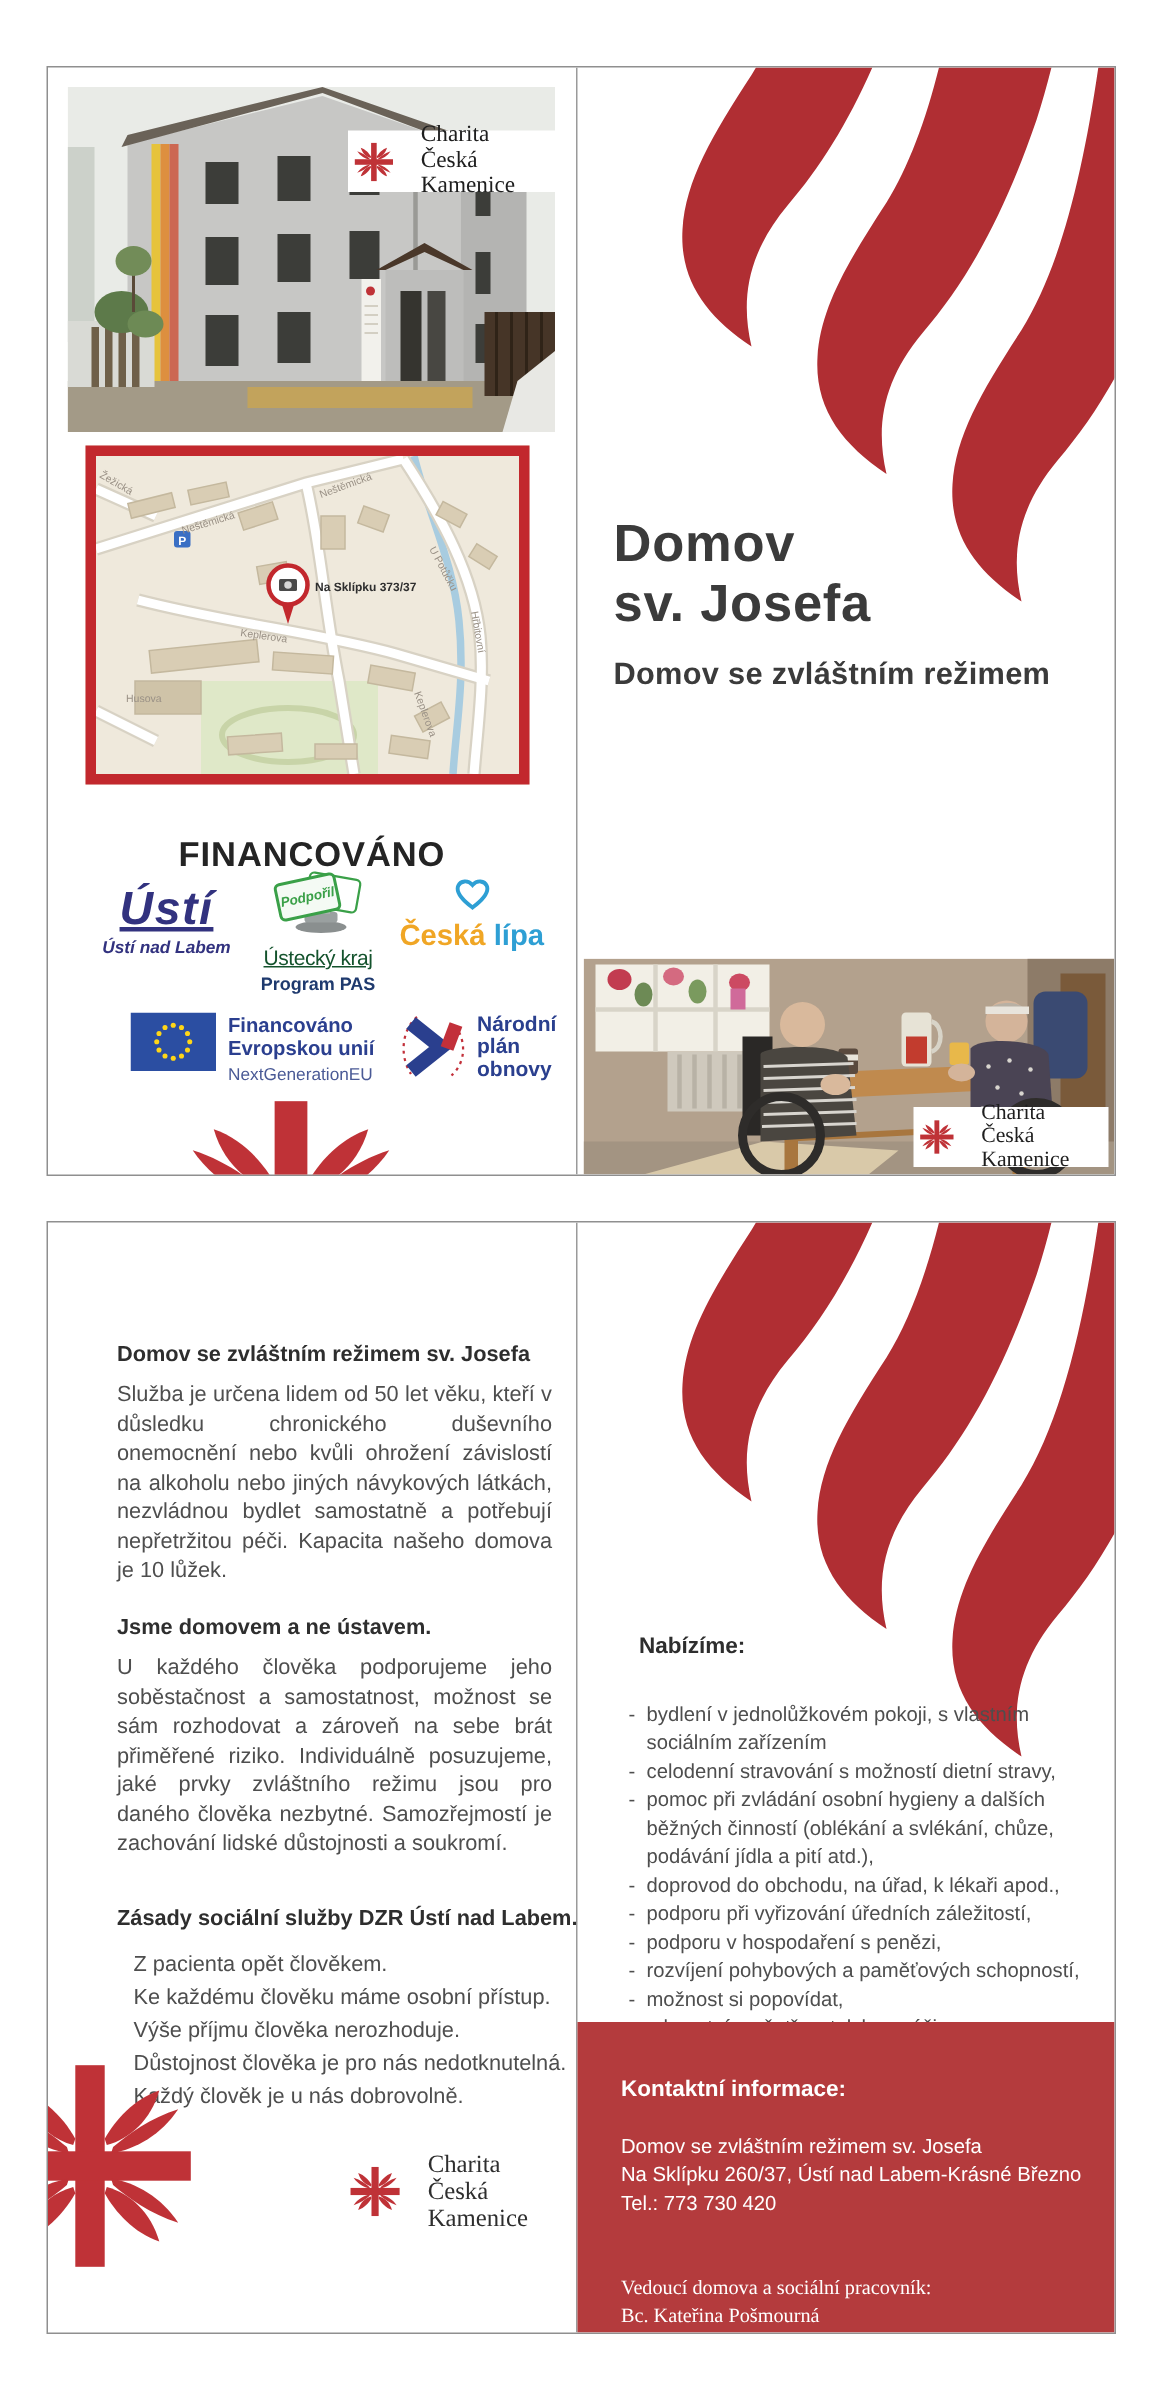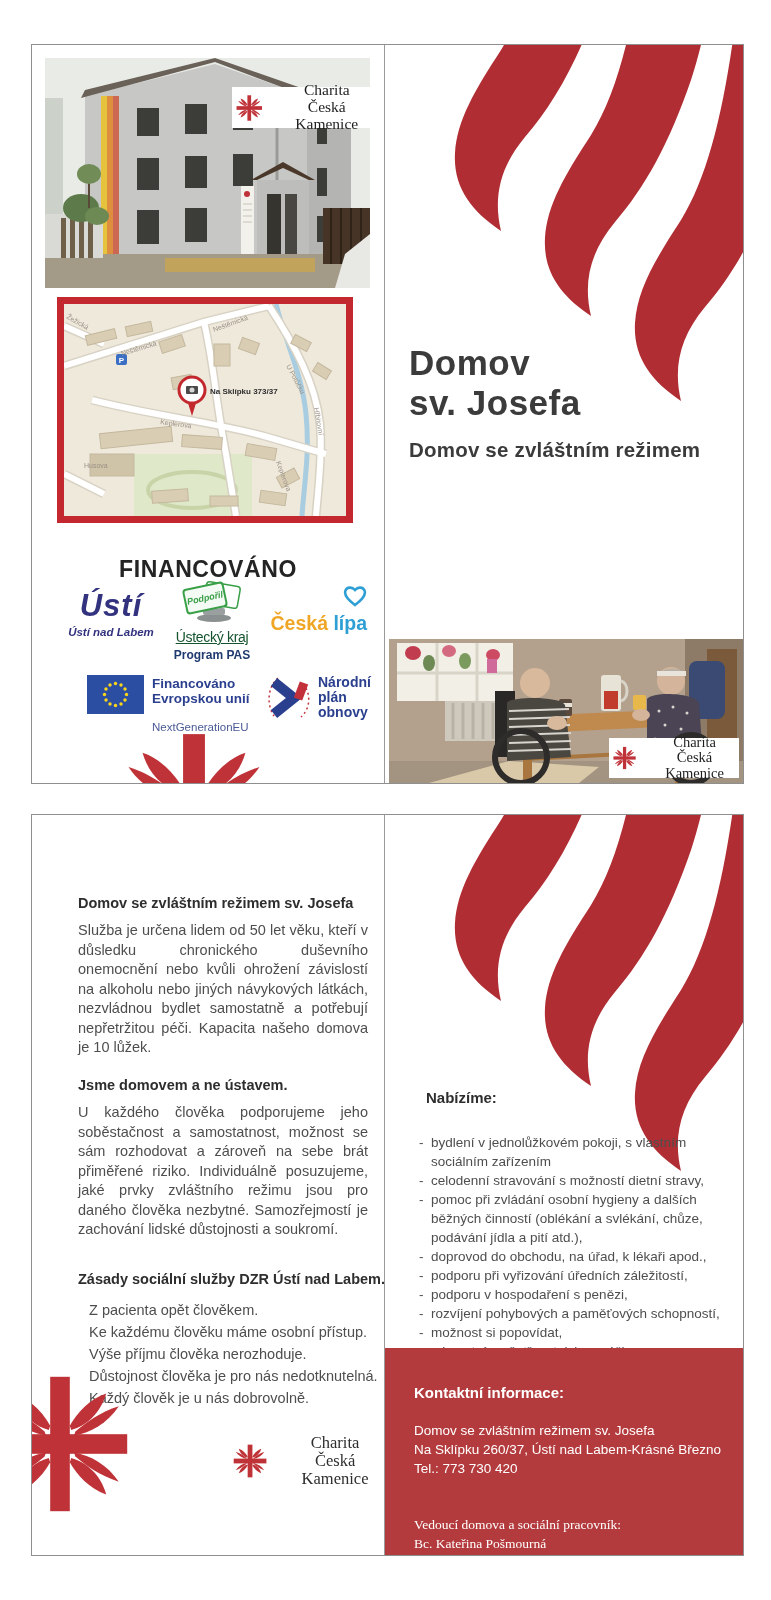--- a/index.html
+++ b/index.html
@@ -5,21 +5,21 @@
   html,body{margin:0;padding:0;background:#ffffff;}
   .sheet{position:relative;width:771px;height:1600px;background:#fff;overflow:hidden;
          font-family:"Liberation Sans", sans-serif;}
   .panel{position:absolute;left:31px;width:711px;background:#fff;border:1px solid #8f8f8f;overflow:hidden;}
   #panel-front{top:44px;height:738px;}
   #panel-inside{top:814px;height:740px;}
   .divider{position:absolute;left:352px;top:0;bottom:0;width:1px;background:#9a9a9a;}
   .abs{position:absolute;}
 
   
-  .logo-box{position:absolute;background:#fff;display:flex;align-items:center;gap:18px;padding:2px 4px;box-sizing:border-box;text-align:center;}
+  .logo-box{position:absolute;background:#fff;display:flex;align-items:center;gap:18px;padding:2px 4px;box-sizing:border-box;}
   .logo-box .ltxt{font-family:"Liberation Serif", serif;color:#1e1e1e;line-height:1.08;}
   .logo-box1{left:187px;top:29px;width:145px;height:41px;}
   .logo-box1 .ltxt{font-size:15.5px;}
   .logo-box2{right:4px;bottom:5px;width:130px;height:40px;}
   .logo-box2 .ltxt{font-size:14.5px;}
   .logo-box3{left:197px;top:622px;width:160px;height:48px;background:transparent;}
   .logo-box3 .ltxt{font-size:16.5px;color:#2e2e2e;}
 
   
   .flames-svg{position:absolute;right:0;top:0;width:300px;height:360px;}
@@ -29,32 +29,32 @@
 
   
   .map-box{left:25px;top:252px;width:296px;height:226px;border:7px solid #c2282d;box-sizing:border-box;background:#efe9dc;}
   .map-label{font-size:7px;fill:#9a9186;font-family:"Liberation Sans",sans-serif;}
   .map-marker-label{font-size:8px;font-weight:bold;fill:#2e2e2e;font-family:"Liberation Sans",sans-serif;}
 
   
   .fin-heading{left:0;top:511px;width:352px;text-align:center;font-size:23px;font-weight:bold;
                letter-spacing:0.6px;color:#242424;}
   .logo-usti{left:20px;top:545px;width:118px;text-align:center;color:#32327f;}
-  .logo-usti .big{font-size:31px;font-weight:bold;font-style:italic;letter-spacing:1px;line-height:32px;}
+  .logo-usti .big{font-size:31px;font-weight:bold;font-style:italic;letter-spacing:1px;line-height:32px;text-decoration:underline;}
   .logo-usti .small{font-size:11.5px;font-weight:bold;margin-top:4px;font-style:italic;}
   .logo-kraj{left:140px;top:533px;width:80px;text-align:center;}
   .logo-kraj .name{font-size:14px;color:#14532d;letter-spacing:-0.3px;margin-top:1px;text-decoration:underline;}
   .logo-kraj .prog{font-size:12px;font-weight:bold;color:#1f3a6e;margin-top:3px;}
-  .logo-lipa{left:230px;top:540px;width:105px;text-align:right;}
+  .logo-lipa{left:230px;top:540px;width:105px;text-align:center;}
   .logo-lipa .words{font-size:19.5px;font-weight:bold;margin-top:1px;}
   .logo-lipa .w1{color:#f0a625;}
   .logo-lipa .w2{color:#2e9fd4;}
   .logo-eu{left:55px;top:630px;display:flex;gap:8px;align-items:flex-start;}
   .logo-eu .txt{color:#2b3f8f;font-size:13.5px;font-weight:bold;line-height:15px;padding-top:1px;}
-  .logo-eu .txt .ngeu{font-weight:normal;font-size:11.5px;color:#4a5a96;margin-top:14px;}
+  .logo-eu .txt .ngeu{font-weight:normal;font-size:11.5px;color:#4a5a96;margin-top:4px;}
   .logo-npo{left:232px;top:630px;display:flex;gap:6px;align-items:center;}
   .logo-npo .txt{color:#2a3f8e;font-size:14px;font-weight:bold;line-height:15px;}
 
   
   .sec{position:absolute;left:46px;width:290px;color:#4e4e4e;}
   .sec h3{margin:0;font-size:14.5px;font-weight:bold;color:#2e2e2e;white-space:nowrap;}
   .sec p{margin:10px 0 0 0;font-size:14.5px;line-height:19.5px;text-align:justify;}
   .sec .line{font-size:14.5px;line-height:22px;margin-left:11px;}
   #sec-about{top:80px;}
   #sec-home{top:262px;}

